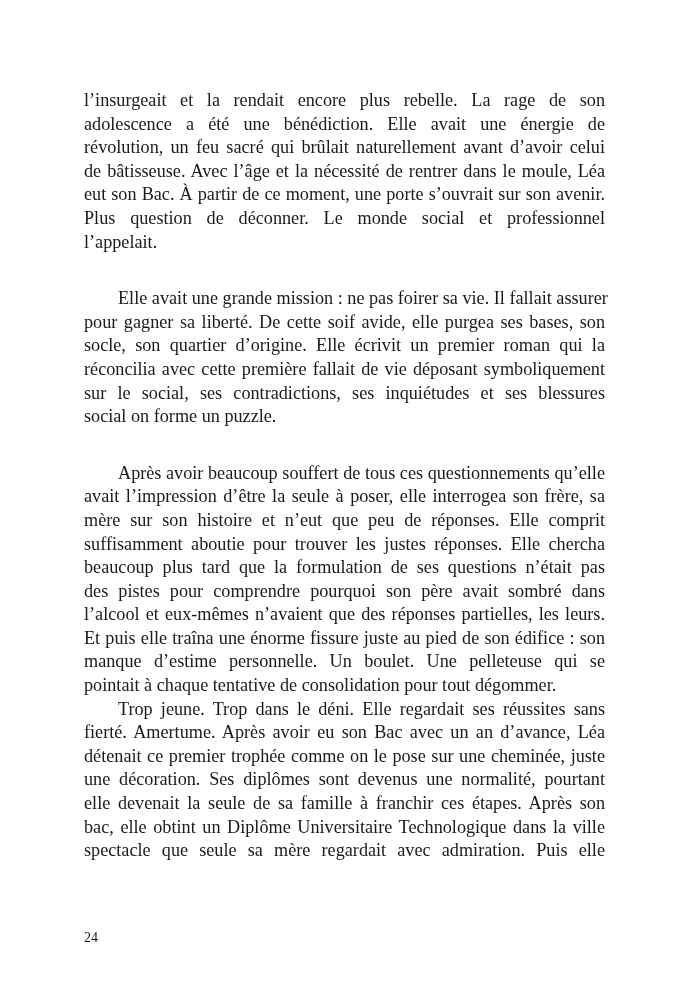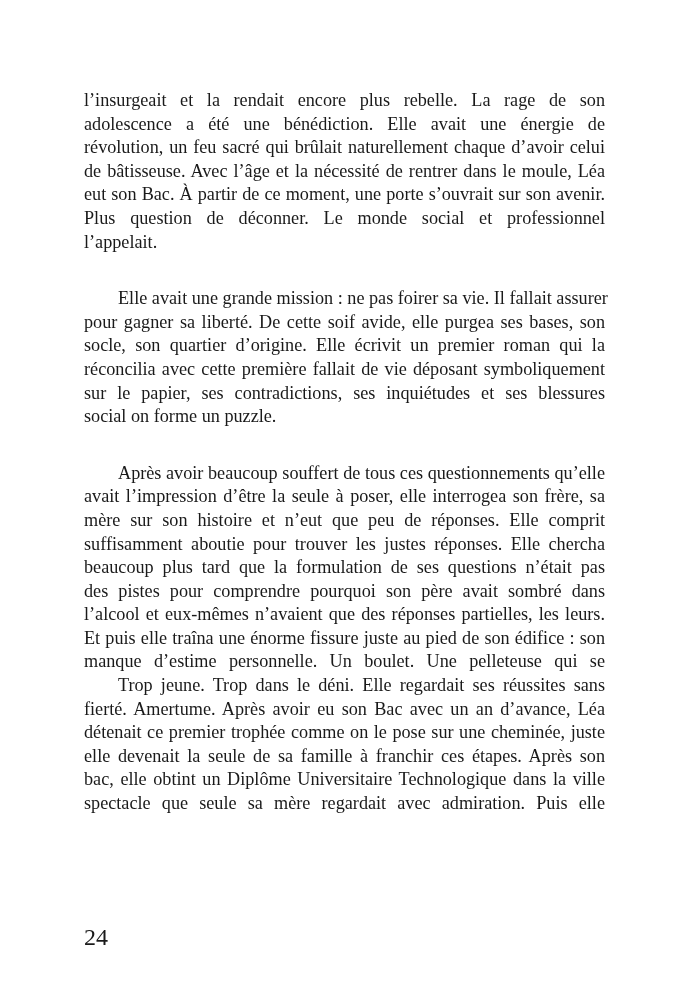--- a/index.html
+++ b/index.html
@@ -17,64 +17,66 @@
   .para.spaced { margin-top: 33px; }
   .line {
     display: block; height: 23.6px; line-height: 23.6px;
     white-space: nowrap; text-align: justify; text-align-last: justify;
     overflow: visible;
   }
   .line.first { text-indent: 34px; }
   .line.last { text-align: right; text-align-last: left; }
   .page-number {
     position: absolute; left: 84px; top: 914px;
-    font-size: 24px; line-height: 23.6px;
+    font-size: 14px; line-height: 23.6px;
   }
 </style>
 </head>
 <body>
 
 <div class="page">
   <div class="body-text">
 
     <div class="para">
       <span class="line">l’insurgeait et la rendait encore plus rebelle. La rage de son</span>
       <span class="line">adolescence a été une bénédiction. Elle avait une énergie de</span>
-      <span class="line">révolution, un feu sacré qui brûlait naturellement chaque d’avoir celui</span>
+      <span class="line">révolution, un feu sacré qui brûlait naturellement avant d’avoir celui</span>
       <span class="line">de bâtisseuse. Avec l’âge et la nécessité de rentrer dans le moule, Léa</span>
       <span class="line">eut son Bac. À partir de ce moment, une porte s’ouvrait sur son avenir.</span>
       <span class="line">Plus question de déconner. Le monde social et professionnel</span>
       <span class="line last">l’appelait.</span>
     </div>
 
     <div class="para spaced">
       <span class="line first">Elle avait une grande mission : ne pas foirer sa vie. Il fallait assurer</span>
       <span class="line">pour gagner sa liberté. De cette soif avide, elle purgea ses bases, son</span>
       <span class="line">socle, son quartier d’origine. Elle écrivit un premier roman qui la</span>
       <span class="line">réconcilia avec cette première fallait de vie déposant symboliquement</span>
-      <span class="line">sur le papier, ses contradictions, ses inquiétudes et ses blessures</span>
+      <span class="line">sur le social, ses contradictions, ses inquiétudes et ses blessures</span>
       <span class="line last">social on forme un puzzle.</span>
     </div>
 
     <div class="para spaced">
       <span class="line first">Après avoir beaucoup souffert de tous ces questionnements qu’elle</span>
       <span class="line">avait l’impression d’être la seule à poser, elle interrogea son frère, sa</span>
       <span class="line">mère sur son histoire et n’eut que peu de réponses. Elle comprit</span>
       <span class="line">suffisamment aboutie pour trouver les justes réponses. Elle chercha</span>
       <span class="line">beaucoup plus tard que la formulation de ses questions n’était pas</span>
       <span class="line">des pistes pour comprendre pourquoi son père avait sombré dans</span>
       <span class="line">l’alcool et eux-mêmes n’avaient que des réponses partielles, les leurs.</span>
       <span class="line">Et puis elle traîna une énorme fissure juste au pied de son édifice : son</span>
       <span class="line">manque d’estime personnelle. Un boulet. Une pelleteuse qui se</span>
+      <span class="line last">pointait à chaque tentative de consolidation pour tout dégommer.</span>
     </div>
 
     <div class="para">
       <span class="line first">Trop jeune. Trop dans le déni. Elle regardait ses réussites sans</span>
       <span class="line">fierté. Amertume. Après avoir eu son Bac avec un an d’avance, Léa</span>
       <span class="line">détenait ce premier trophée comme on le pose sur une cheminée, juste</span>
+      <span class="line">une décoration. Ses diplômes sont devenus une normalité, pourtant</span>
       <span class="line">elle devenait la seule de sa famille à franchir ces étapes. Après son</span>
       <span class="line">bac, elle obtint un Diplôme Universitaire Technologique dans la ville</span>
       <span class="line">spectacle que seule sa mère regardait avec admiration. Puis elle</span>
     </div>
 
   </div>
 
   <div class="page-number">24</div>
 </div>
 

